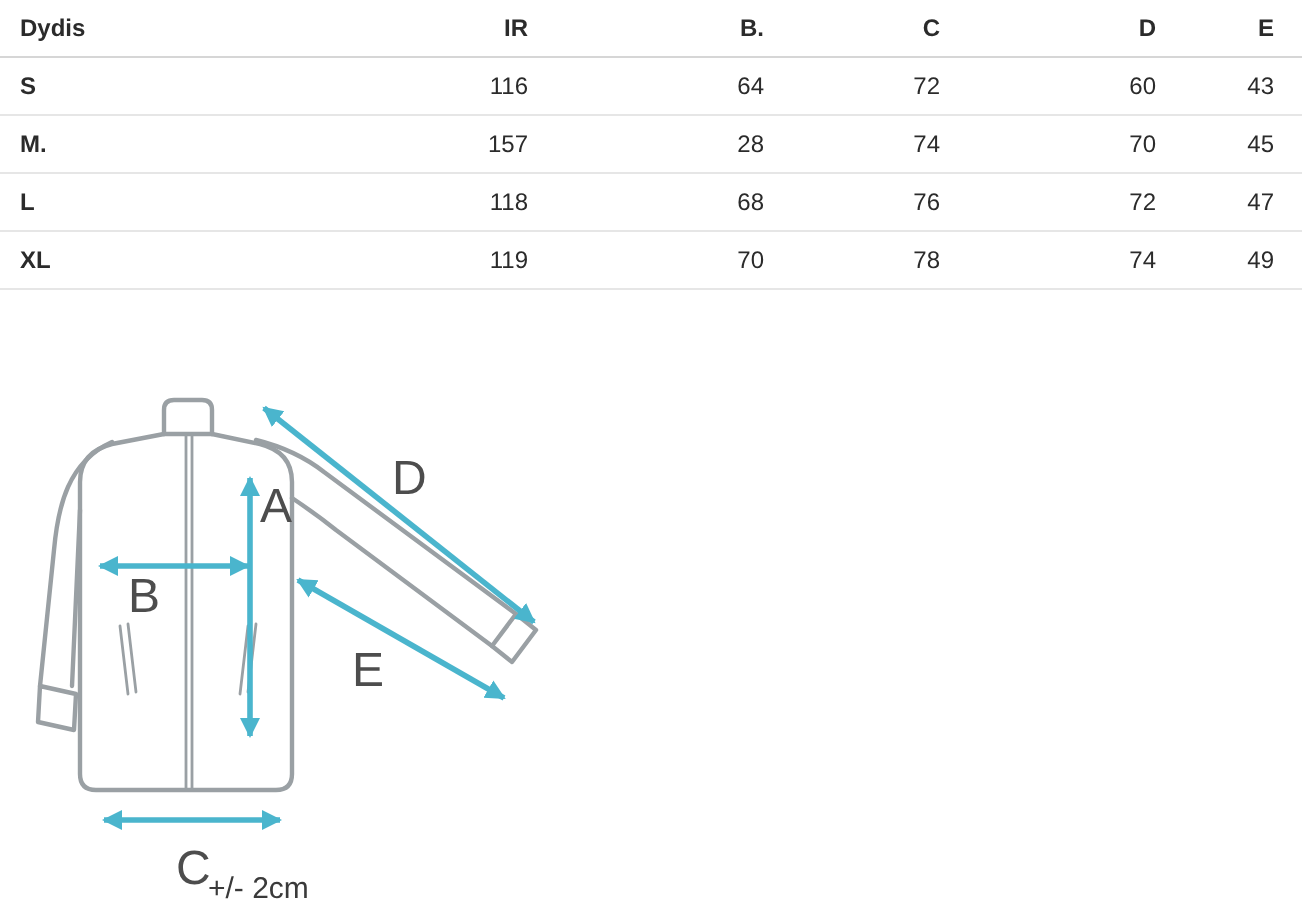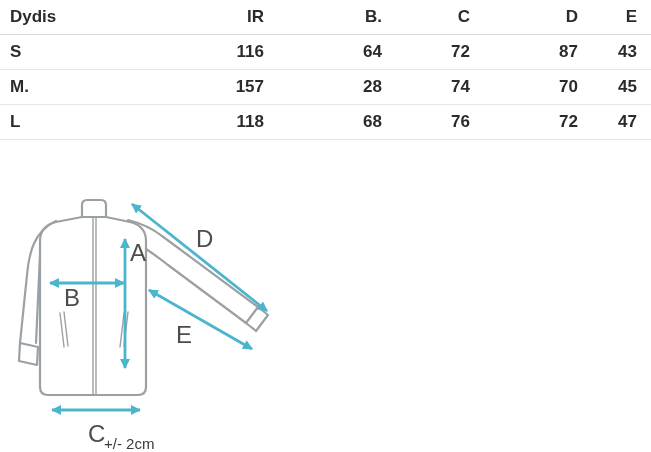--- a/index.html
+++ b/index.html
@@ -8,27 +8,27 @@
     position: relative;
     width: 651px;
     height: 452px;
     background: #ffffff;
     overflow: hidden;
   }
   table.size-table {
     width: 651px;
     border-collapse: collapse;
     table-layout: fixed;
-    font-size: 17px;
+    font-size: 12px;
     color: #2b2b2b;
   }
   table.size-table th, table.size-table td {
     padding: 7px 0;
     border-bottom: 1px solid #e6e6e6;
-    font-weight: 700;
+    font-weight: 400;
     height: 28px;
     vertical-align: middle;
   }
   table.size-table thead th { border-bottom: 1px solid #d6d6d6; font-weight: 700; }
   .col-size { text-align: left; padding-left: 10px !important; font-weight: 700 !important; }
   .col-num { text-align: right; }
   .col-last { text-align: right; padding-right: 14px !important; }
   .diagram-wrap {
     position: absolute;
     left: 6px;
@@ -68,38 +68,46 @@
         <th class="col-num">D</th>
         <th class="col-last">E</th>
       </tr>
     </thead>
     <tbody>
       <tr>
         <td class="col-size">S</td>
         <td class="col-num">116</td>
         <td class="col-num">64</td>
         <td class="col-num">72</td>
-        <td class="col-num">87</td>
+        <td class="col-num">60</td>
         <td class="col-last">43</td>
       </tr>
       <tr>
         <td class="col-size">M.</td>
         <td class="col-num">157</td>
         <td class="col-num">28</td>
         <td class="col-num">74</td>
         <td class="col-num">70</td>
         <td class="col-last">45</td>
       </tr>
       <tr>
         <td class="col-size">L</td>
         <td class="col-num">118</td>
         <td class="col-num">68</td>
         <td class="col-num">76</td>
         <td class="col-num">72</td>
         <td class="col-last">47</td>
+      </tr>
+      <tr>
+        <td class="col-size">XL</td>
+        <td class="col-num">119</td>
+        <td class="col-num">70</td>
+        <td class="col-num">78</td>
+        <td class="col-num">74</td>
+        <td class="col-last">49</td>
       </tr>
     </tbody>
   </table>
 
   <div class="diagram-wrap">
     <svg width="300" height="259" viewBox="0 0 300 259" xmlns="http://www.w3.org/2000/svg">
       <defs>
         <marker id="ah" markerUnits="userSpaceOnUse" markerWidth="12" markerHeight="12" refX="9" refY="5" orient="auto-start-reverse">
           <path d="M0,0 L10,5 L0,10 Z" fill="#4ab5cd"></path>
         </marker>

